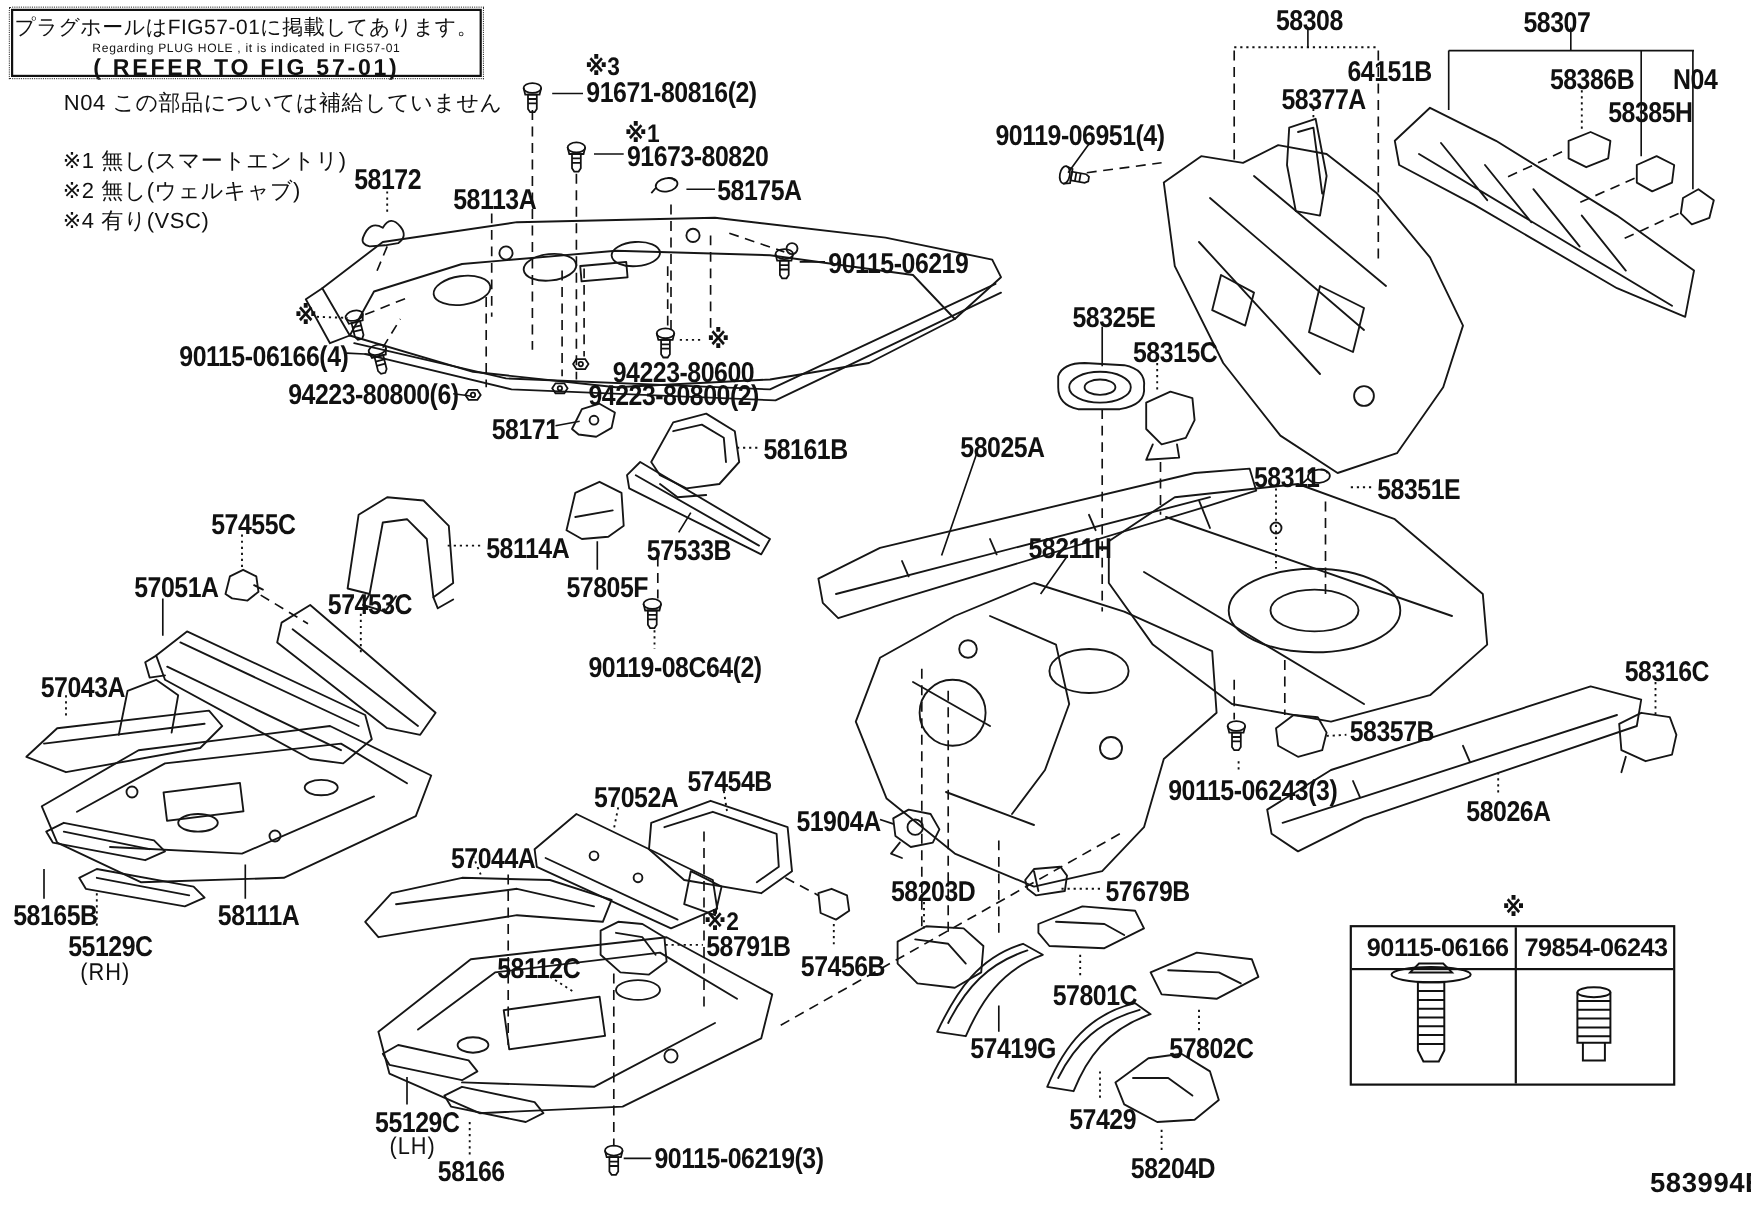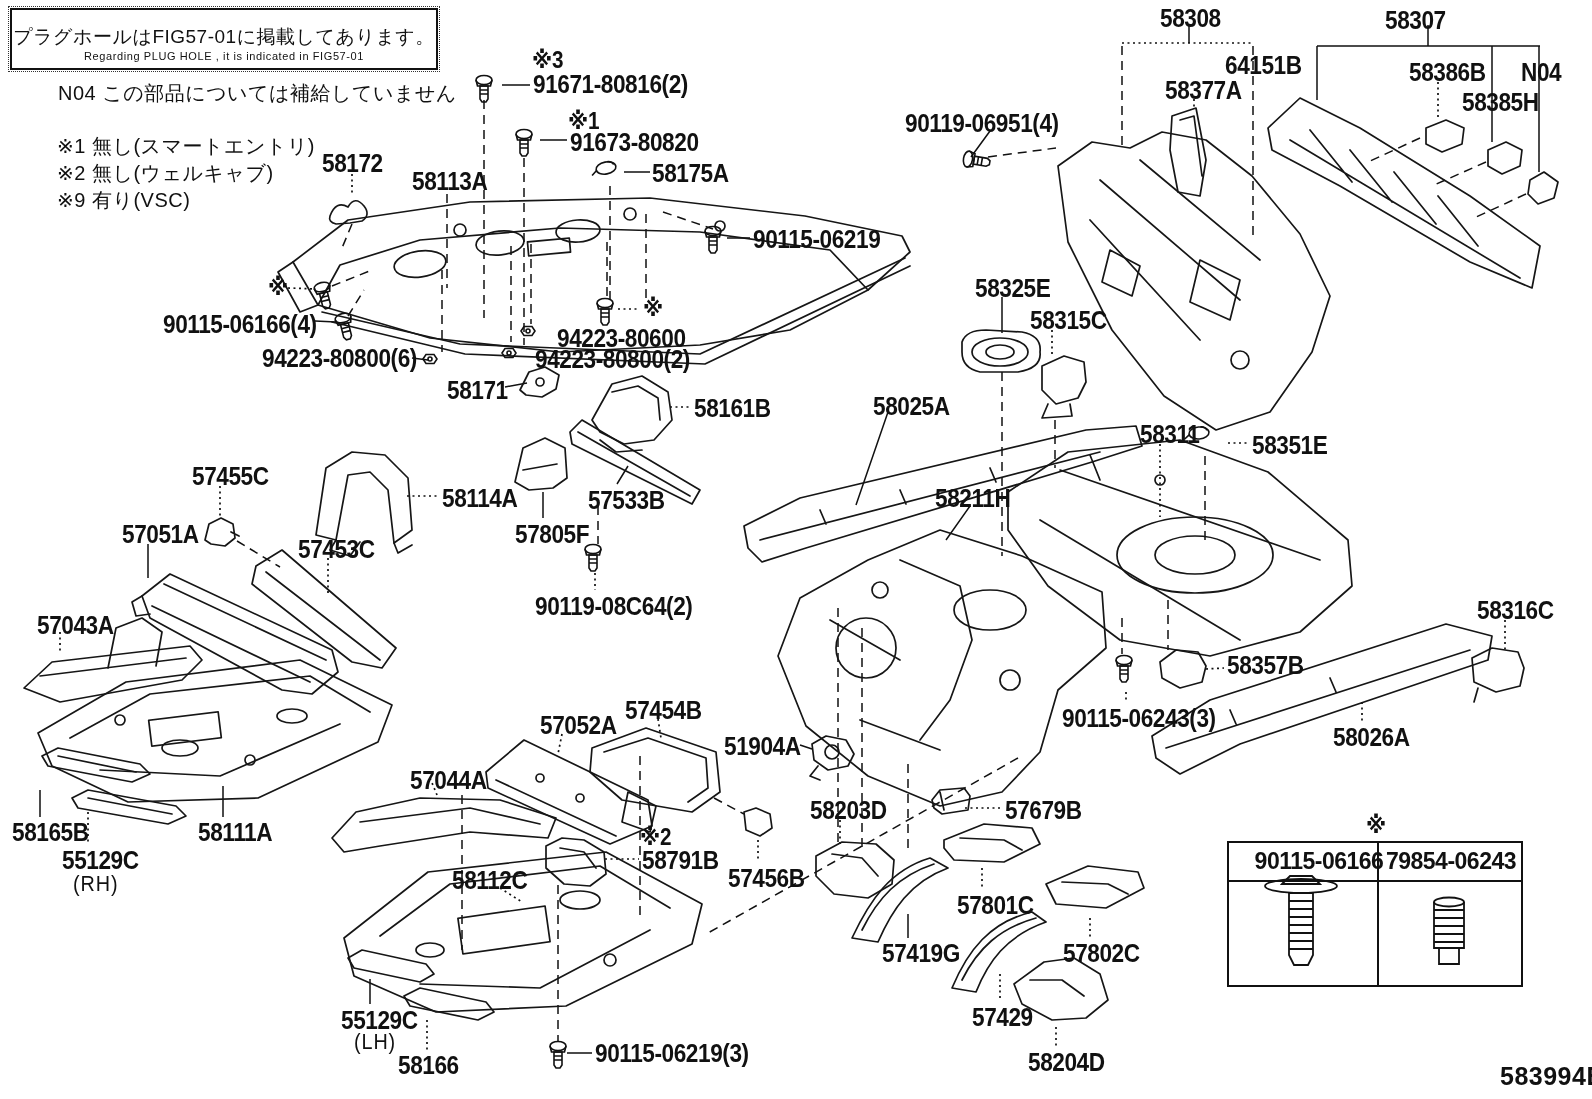--- a/index.html
+++ b/index.html
@@ -6,33 +6,33 @@
   #stage{position:relative;width:1592px;height:1099px;background:#ffffff;overflow:hidden;
          font-family:"Liberation Sans","DejaVu Sans",sans-serif;color:#111;}
   svg{position:absolute;left:0;top:0;}
   .lbl{position:absolute;white-space:nowrap;color:#111;}
   .pn{font-weight:700;font-size:26px;letter-spacing:-.5px;transform:scaleX(.87);transform-origin:0 0;}
   .mk{font-weight:700;font-size:23px;transform:scaleX(.9);transform-origin:0 0;}
   .sub{font-weight:400;font-size:22px;letter-spacing:1px;transform:scaleX(.9);transform-origin:0 0;}
   .code{font-weight:600;font-size:25px;letter-spacing:.5px;}
   
   #refbox{position:absolute;left:10px;top:8px;width:428px;height:62px;border:2.5px solid #111;
-          outline:1.5px dotted #333;outline-offset:1.5px;text-align:center;padding-top:14px;box-sizing:border-box;}
+          outline:1.5px dotted #333;outline-offset:1.5px;text-align:center;padding-top:2px;box-sizing:border-box;}
   #refbox .jp{font-size:19px;letter-spacing:.5px;}
   #refbox .en{font-size:11px;letter-spacing:.6px;}
   #refbox .rf{font-size:21px;font-weight:700;letter-spacing:2.5px;}
   .noteline{position:absolute;font-size:20px;letter-spacing:.5px;margin-left:40px;}
   .noteline.en{font-size:18px;}
   
   #legend{position:absolute;left:1227px;top:841px;width:296px;height:146px;border:2px solid #111;box-sizing:border-box;}
   #legend .vsep{position:absolute;left:148px;top:0;width:0;height:100%;border-left:2px solid #111;}
   #legend .hsep{position:absolute;left:0;top:37px;width:100%;height:0;border-top:2px solid #111;}
   #legend .cell{position:absolute;top:0;height:37px;width:148px;display:flex;align-items:center;justify-content:center;
                 font-weight:700;font-size:23px;letter-spacing:-.5px;}
-  #legend .c0{left:16px;text-align:right;} #legend .c1{left:148px;}
+  #legend .c0{left:4px;text-align:right;} #legend .c1{left:148px;}
 </style>
 </head>
 <body>
 
 <div id="stage">
 
   <svg width="1592" height="1099" viewBox="0 0 1592 1099">
     <defs>
       <g id="boltV" stroke="#111" fill="none" stroke-width="1.6">
         <ellipse cx="0" cy="0" rx="8" ry="4.5"></ellipse>
@@ -334,26 +334,27 @@
         <path d="M1434,902 v46 h30 v-46"></path>
         <path d="M1434,910 h30 M1434,918 h30 M1434,926 h30 M1434,934 h30 M1434,942 h30"></path>
         <path d="M1439,948 v16 h20 v-16"></path>
       </g>
     </g>
   </svg>
 
   <div id="refbox">
     <div class="jp">プラグホールはFIG57-01に掲載してあります。</div>
     <div class="en">Regarding PLUG HOLE , it is indicated in FIG57-01</div>
+    <div class="rf">( REFER TO FIG 57-01)</div>
   </div>
 
   <div class="noteline" style="left:18px;top:80px;">N04 この部品については補給していません</div>
   <div class="noteline" style="left:17px;top:133px;">※1 無し(スマートエントリ)</div>
   <div class="noteline" style="left:17px;top:160px;">※2 無し(ウェルキャブ)</div>
-  <div class="noteline" style="left:17px;top:187px;">※9 有り(VSC)</div>
+  <div class="noteline" style="left:17px;top:187px;">※4 有り(VSC)</div>
 
   <div id="labels-layer">
       <div class="lbl mk" style="left: 532px; top: 47px;">※3</div>
       <div class="lbl pn" style="left: 533px; top: 69px;">91671-80816(2)</div>
       <div class="lbl mk" style="left: 568px; top: 108px;">※1</div>
       <div class="lbl pn" style="left: 570px; top: 127px;">91673-80820</div>
       <div class="lbl pn" style="left: 652px; top: 158px;">58175A</div>
       <div class="lbl pn" style="left: 322px; top: 148px;">58172</div>
       <div class="lbl pn" style="left: 412px; top: 166px;">58113A</div>
       <div class="lbl pn" style="left: 753px; top: 224px;">90115-06219</div>

